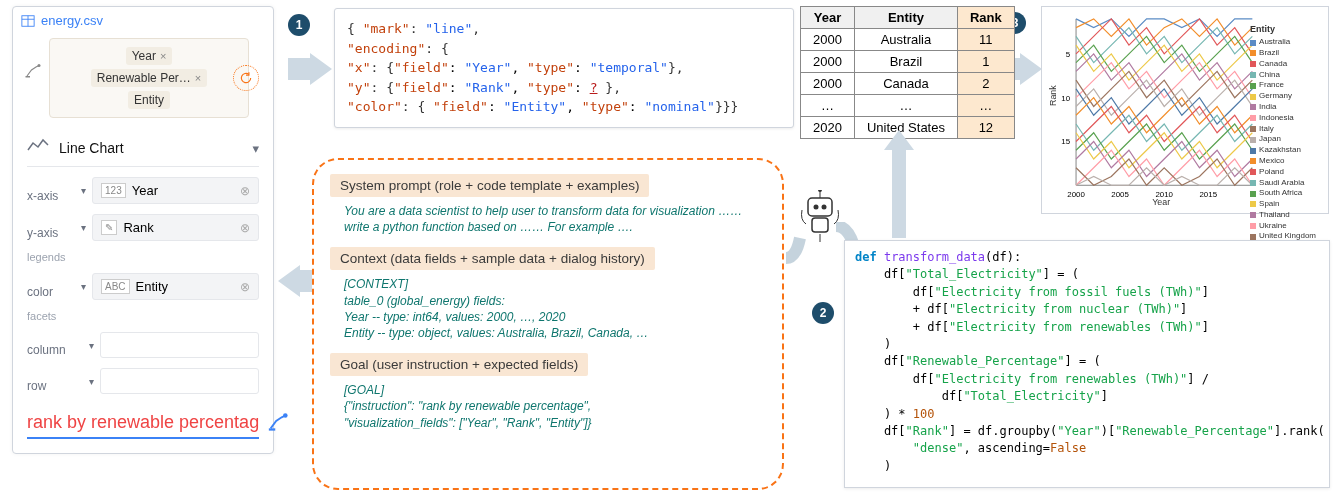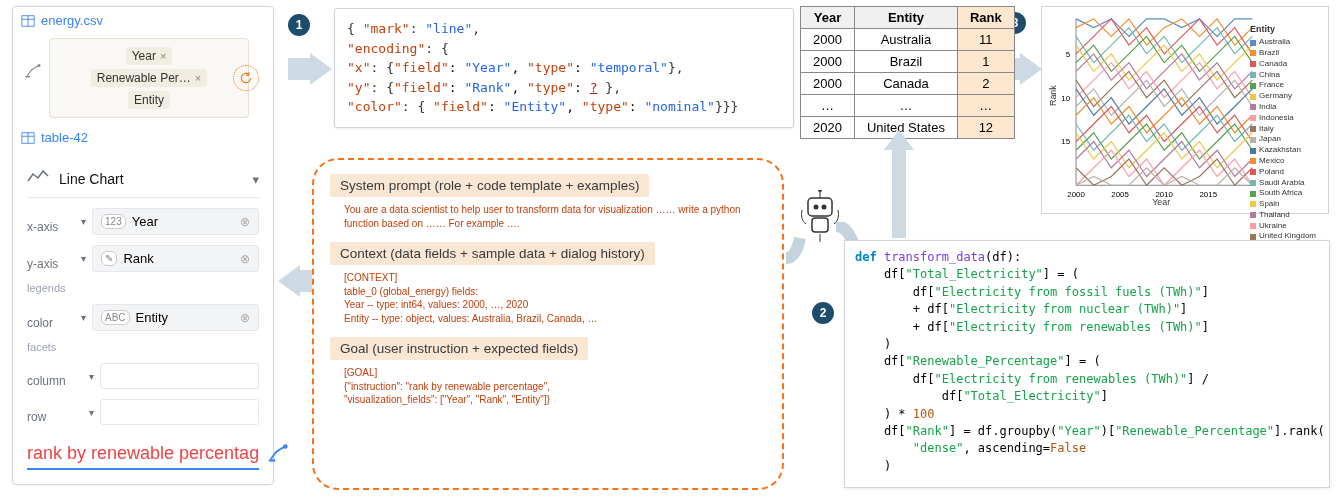--- a/index.html
+++ b/index.html
@@ -19,21 +19,21 @@
 .chart-config { padding: 4px 14px 14px 14px; margin-top: 4px; }
 .chart-type-row { display: flex; align-items: center; gap: 10px; border-bottom: 1px solid #e5e7eb; padding: 8px 0; }
 .chart-type-row .ct-icon { font-size: 16px; color: #6b7280; }
 .chart-type-row .ct-label { flex: 1; font-size: 14px; color: #111; }
 .chart-type-row .caret { color: #6b7280; }
 
 .axis-row { display: flex; align-items: center; gap: 6px; margin-top: 10px; }
 .axis-label { width: 48px; font-size: 12px; color: #6b7280; margin-top: 10px; }
 .axis-caret { color: #6b7280; font-size: 10px; }
 .axis-pill { flex: 1; display: flex; align-items: center; gap: 6px; background: #f3f4f6; border-radius: 3px; padding: 5px 8px; border: 1px solid #e5e7eb; }
-.axis-pill .type-icon { font-size: 10px; color: #888; padding: 1px 3px; border: 1px solid #ccc; border-radius: 6px; background: #fff; }
+.axis-pill .type-icon { font-size: 10px; color: #888; padding: 1px 3px; border: 1px solid #ccc; border-radius: 0; background: #fff; }
 .axis-pill .field-name { flex: 1; font-size: 13px; }
 .axis-pill .clear-x { color: #aaa; font-size: 12px; }
 
 .section-label { font-size: 11px; color: #9ca3af; margin-top: 10px; }
 .empty-input { flex: 1; height: 26px; border: 1px solid #e5e7eb; border-radius: 3px; background: #fff; }
 
 .nl-input-row { display: flex; align-items: center; gap: 8px; margin-top: 14px; }
 .nl-input { flex: 1; border: none; border-bottom: 2px solid #3b82f6; font-size: 18px; padding: 4px 0; color: #ef4444; background: transparent; outline: none; }
 .nl-submit { color: #3b82f6; font-size: 18px; }
 
@@ -63,21 +63,21 @@
 .chart-svg { width: 100%; height: 100%; }
 .legend { position: absolute; right: 12px; top: 16px; font-size: 8px; color: #333; line-height: 1.35; }
 .legend-title { font-weight: 600; font-size: 9px; margin-bottom: 2px; }
 .legend-item { display: flex; align-items: center; gap: 3px; }
 .legend-sw { width: 6px; height: 6px; display: inline-block; }
 
 
 .prompt-panel { position: absolute; left: 312px; top: 158px; width: 472px; height: 332px; border: 2px dashed #f97316; border-radius: 26px; padding: 14px 16px; }
 .prompt-section { margin-bottom: 6px; }
 .prompt-title { display: inline-block; background: #f9e6d3; padding: 4px 10px; font-size: 13.5px; color: #3a3a3a; border-radius: 2px; }
-.prompt-body { font-size: 10px; color: #c2410c; padding: 6px 4px 6px 14px; line-height: 1.35; }
+.prompt-body { font-style: italic; font-size: 12px; color: #0f766e; padding: 6px 4px 6px 14px; line-height: 1.35; }
 
 
 .robot { position: absolute; left: 800px; top: 190px; width: 40px; height: 54px; }
 
 
 .py-code { position: absolute; left: 844px; top: 240px; width: 486px; height: 248px; border: 1px solid #d0d5dd; background: #fff; font-family: "Menlo","Consolas",monospace; font-size: 12px; line-height: 1.45; padding: 8px 10px; box-shadow: 0 1px 3px rgba(0,0,0,0.08); white-space: pre; overflow: hidden; }
 .py-kw { color: #0284c7; font-weight: bold; }
 .py-fn { color: #7c3aed; }
 .py-str { color: #16a34a; }
 .py-num { color: #b45309; text-align: right; }
@@ -120,28 +120,20 @@
       <span class="chip">
           <span>Entity</span>
         </span>
     </div>
   </div>
   <div class="refresh-btn">
     <svg width="14" height="14" viewBox="0 0 24 24">
         <path d="M20 12a8 8 0 1 1-3-6.2" fill="none" stroke="#f97316" stroke-width="2"></path>
         <path d="M17 2 L17 7 L12 7" fill="none" stroke="#f97316" stroke-width="2"></path>
       </svg>
-  </div>
-  <div class="table-ref">
-    <svg class="file-icon" viewBox="0 0 16 16">
-        <rect x="1" y="2" width="14" height="12" fill="none" stroke="#3b82f6" stroke-width="1"></rect>
-        <line x1="1" y1="6" x2="15" y2="6" stroke="#3b82f6"></line>
-        <line x1="8" y1="2" x2="8" y2="14" stroke="#3b82f6"></line>
-      </svg>
-    <span>table-42</span>
   </div>
 
   <div class="chart-config">
     <div class="chart-type-row">
       <span class="ct-icon">
         <svg width="22" height="16" viewBox="0 0 22 16">
             <polyline points="1,12 6,5 11,9 16,2 21,7" fill="none" stroke="#6b7280" stroke-width="1.5"></polyline>
           </svg>
       </span>
       <span class="ct-label">Line Chart</span>

